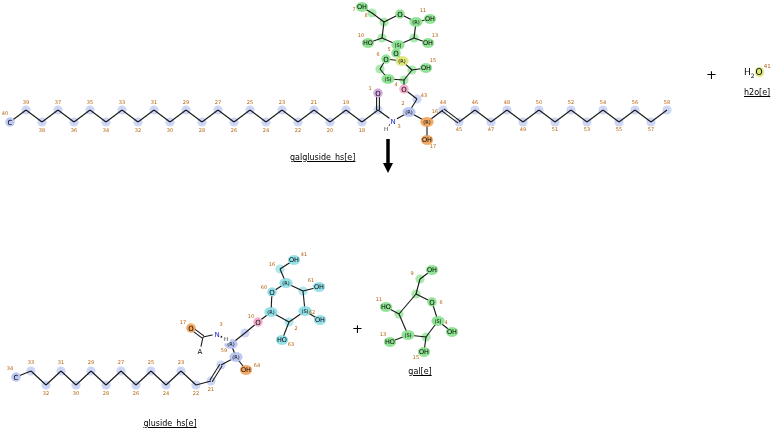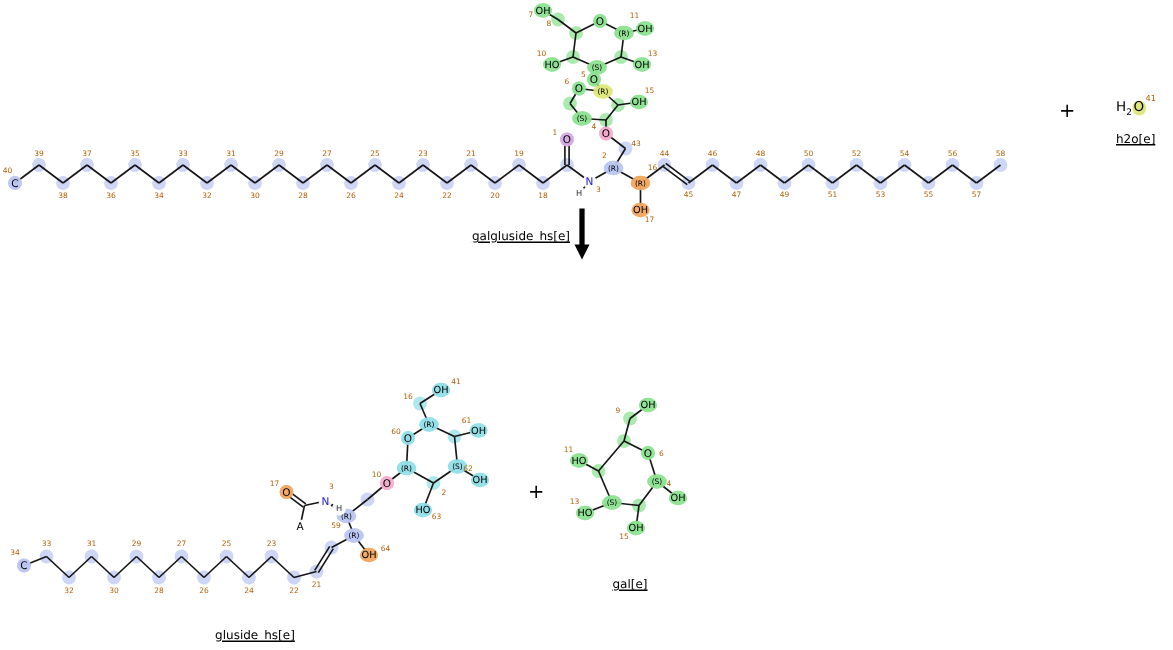--- a/index.html
+++ b/index.html
@@ -5,21 +5,21 @@
   html,body{margin:0;padding:0;background:#fff;}
   #stage{position:relative;width:782px;height:433px;background:#ffffff;overflow:hidden;
          font-family:"DejaVu Sans",sans-serif;}
   #rxn{position:absolute;left:0;top:0;}
   .lbl{position:absolute;font-size:8px;color:#000;white-space:nowrap;text-decoration:underline;}
   .plus{position:absolute;font-size:13px;color:#000;}
   .formula{position:absolute;font-size:9px;color:#000;}
   .formula sub{font-size:6px;}
   .formula .o-hl{background:#dfe87e;border-radius:6px;padding:0 1px;}
   .formula sup{font-size:5.5px;color:#b45f06;position:relative;top:-3px;}
-  .ralign{text-align:right;}
+  .ralign{text-align:left;}
   .calign{text-align:center;}
 </style>
 </head>
 <body>
 
 <div id="stage">
   <svg id="rxn" width="782" height="433" viewBox="0 0 782 433">
       <g>
         <circle cx="10" cy="122" r="4.6" fill="#bcc8f2" opacity="0.75"></circle>
         <circle cx="26" cy="110" r="4.6" fill="#bcc8f2" opacity="0.75"></circle>
@@ -437,14 +437,14 @@
   <div class="plus" style="left:706px;top:67px;">+</div>
 
   <div class="formula" style="left:744px;top:66px;"><span>H</span><sub>2</sub><span class="o-hl">O</span><sup>41</sup></div>
 
   <div class="lbl" style="left:744px;top:88px;">h2o[e]</div>
 
   <div class="plus" style="left:352px;top:321px;">+</div>
 
   <div class="lbl calign" style="left:125px;top:419px;width:90px;">gluside_hs[e]</div>
 
-  <div class="lbl calign" style="left:394px;top:385px;width:52px;">gal[e]</div>
+  <div class="lbl calign" style="left:394px;top:367px;width:52px;">gal[e]</div>
 </div>
 
 </body></html>

